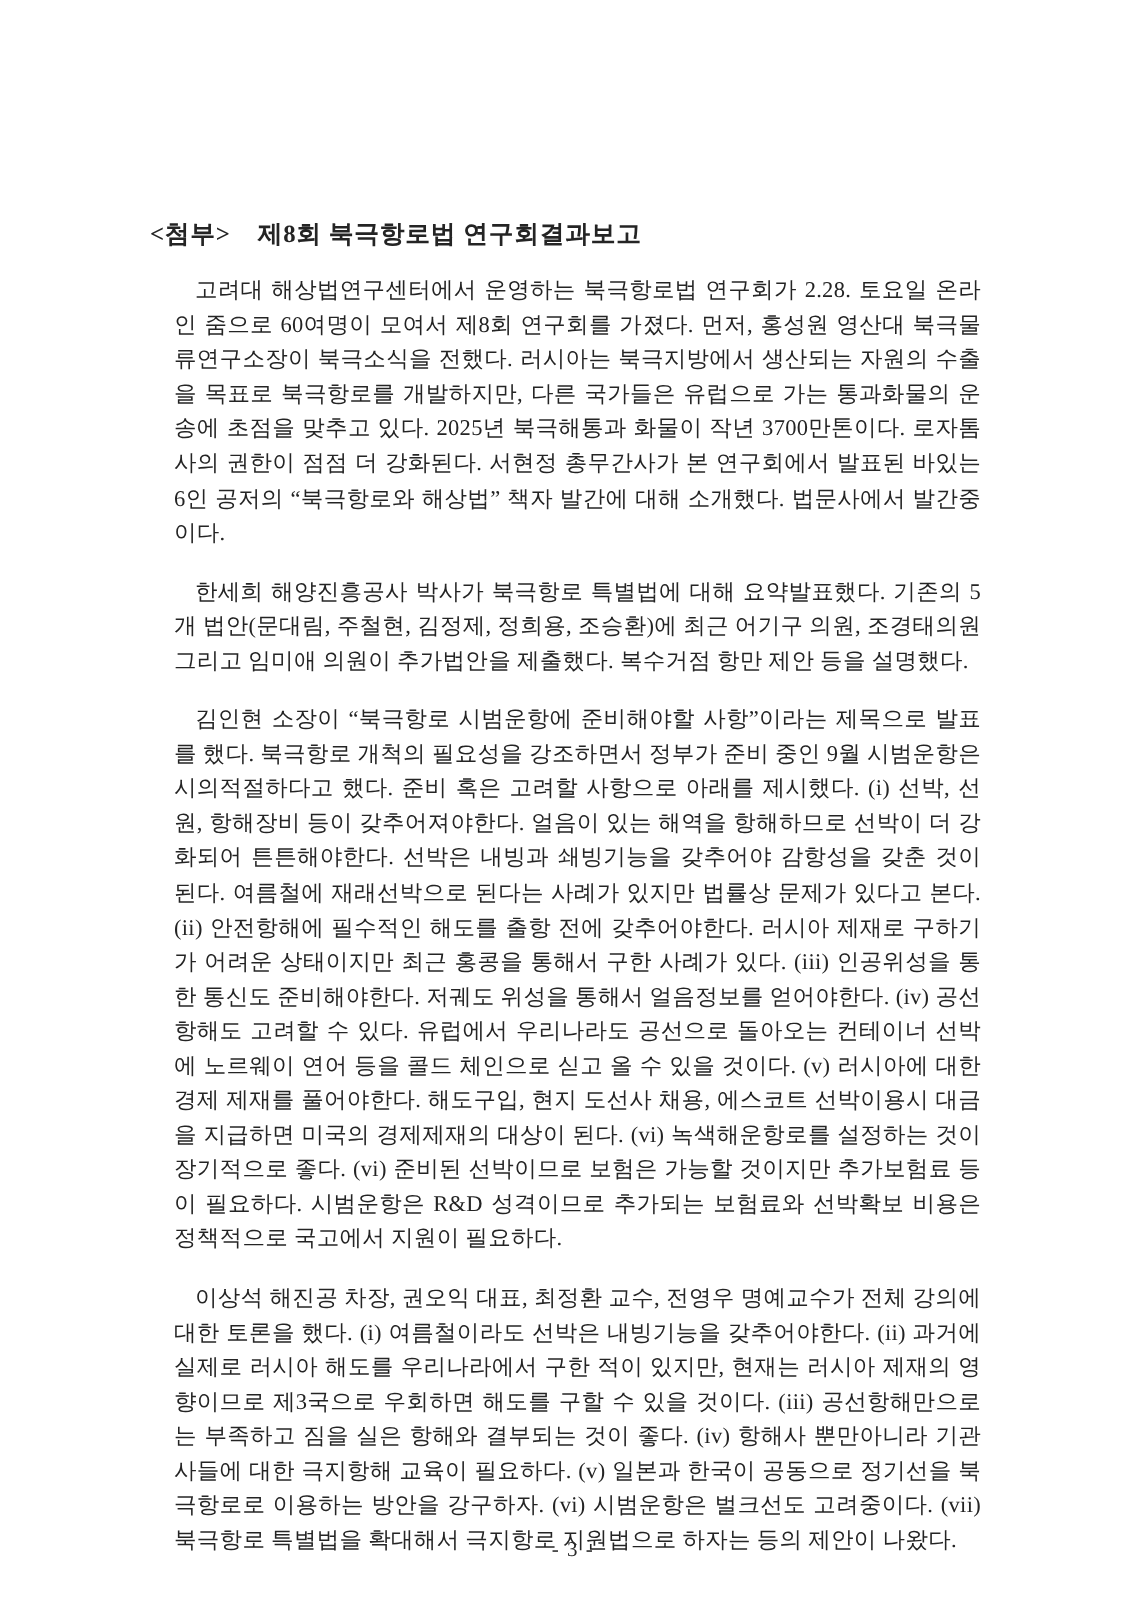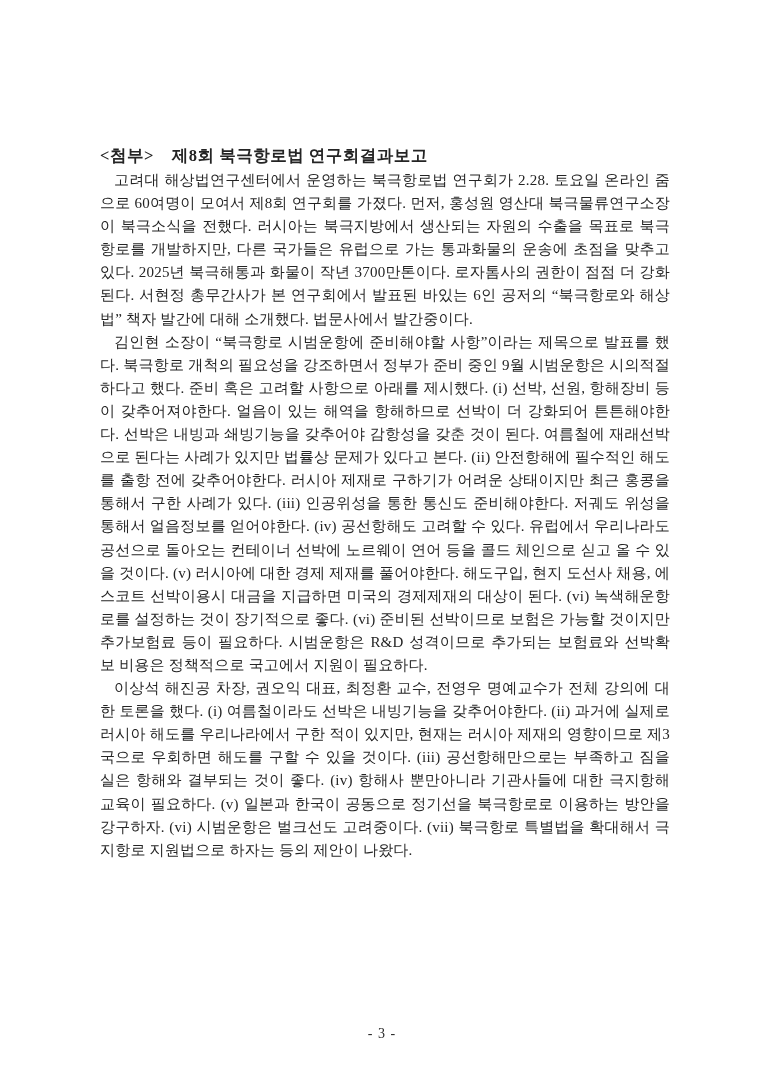--- a/index.html
+++ b/index.html
@@ -35,21 +35,21 @@
     font-weight: 700;
     line-height: 23px;
     letter-spacing: 0.5px;
     white-space: nowrap;
   }
   .title-gap {
     display: inline-block;
     width: 18px;
   }
   p.body-par {
-    margin: 0;
+    margin: 16px;
     font-size: 15px;
     line-height: 23.1px;
     text-align: justify;
     text-indent: 14px;
     letter-spacing: 0.2px;
     word-break: normal;
   }
   p.body-par .bold-lead {
     font-weight: 400;
   }
@@ -67,20 +67,21 @@
 </head>
 <body>
 
 <div class="page">
   <div class="content">
 
     <h1 class="doc-title"><span>&lt;첨부&gt;</span><span class="title-gap"></span><span>제8회 북극항로법 연구회결과보고</span></h1>
 
     <p class="body-par">고려대 해상법연구센터에서 운영하는 북극항로법 연구회가 2.28. 토요일 온라인 줌으로 60여명이 모여서 제8회 연구회를 가졌다. 먼저, 홍성원 영산대 북극물류연구소장이 북극소식을 전했다. 러시아는 북극지방에서 생산되는 자원의 수출을 목표로 북극항로를 개발하지만, 다른 국가들은 유럽으로 가는 통과화물의 운송에 초점을 맞추고 있다. 2025년 북극해통과 화물이 작년 3700만톤이다. 로자톰사의 권한이 점점 더 강화된다. 서현정 총무간사가 본 연구회에서 발표된 바있는 6인 공저의 “북극항로와 해상법” 책자 발간에 대해 소개했다. 법문사에서 발간중이다.</p>
 
+    <p class="body-par">한세희 해양진흥공사 박사가 북극항로 특별법에 대해 요약발표했다. 기존의 5개 법안(문대림, 주철현, 김정제, 정희용, 조승환)에 최근 어기구 의원, 조경태의원 그리고 임미애 의원이 추가법안을 제출했다. 복수거점 항만 제안 등을 설명했다.</p>
 
     <p class="body-par"><span class="bold-lead">김인현 소장이 “북극항로 시범운항에 준비해야할 사항”</span><span>이라는 제목으로 발표를 했다. 북극항로 개척의 필요성을 강조하면서 정부가 준비 중인 9월 시범운항은 시의적절하다고 했다. 준비 혹은 고려할 사항으로 아래를 제시했다. (i) 선박, 선원, 항해장비 등이 갖추어져야한다. 얼음이 있는 해역을 항해하므로 선박이 더 강화되어 튼튼해야한다. 선박은 내빙과 쇄빙기능을 갖추어야 감항성을 갖춘 것이 된다. 여름철에 재래선박으로 된다는 사례가 있지만 법률상 문제가 있다고 본다. (ii) 안전항해에 필수적인 해도를 출항 전에 갖추어야한다. 러시아 제재로 구하기가 어려운 상태이지만 최근 홍콩을 통해서 구한 사례가 있다. (iii) 인공위성을 통한 통신도 준비해야한다. 저궤도 위성을 통해서 얼음정보를 얻어야한다. (iv) 공선항해도 고려할 수 있다. 유럽에서 우리나라도 공선으로 돌아오는 컨테이너 선박에 노르웨이 연어 등을 콜드 체인으로 싣고 올 수 있을 것이다. (v) 러시아에 대한 경제 제재를 풀어야한다. 해도구입, 현지 도선사 채용, 에스코트 선박이용시 대금을 지급하면 미국의 경제제재의 대상이 된다. (vi) 녹색해운항로를 설정하는 것이 장기적으로 좋다. (vi) 준비된 선박이므로 보험은 가능할 것이지만 추가보험료 등이 필요하다. 시범운항은 R&amp;D 성격이므로 추가되는 보험료와 선박확보 비용은 정책적으로 국고에서 지원이 필요하다.</span></p>
 
     <p class="body-par">이상석 해진공 차장, 권오익 대표, 최정환 교수, 전영우 명예교수가 전체 강의에 대한 토론을 했다. (i) 여름철이라도 선박은 내빙기능을 갖추어야한다. (ii) 과거에 실제로 러시아 해도를 우리나라에서 구한 적이 있지만, 현재는 러시아 제재의 영향이므로 제3국으로 우회하면 해도를 구할 수 있을 것이다. (iii) 공선항해만으로는 부족하고 짐을 실은 항해와 결부되는 것이 좋다. (iv) 항해사 뿐만아니라 기관사들에 대한 극지항해 교육이 필요하다. (v) 일본과 한국이 공동으로 정기선을 북극항로로 이용하는 방안을 강구하자. (vi) 시범운항은 벌크선도 고려중이다. (vii) 북극항로 특별법을 확대해서 극지항로 지원법으로 하자는 등의 제안이 나왔다.</p>
 
   </div>
 
   <div class="page-number">- 3 -</div>
 </div>
 

